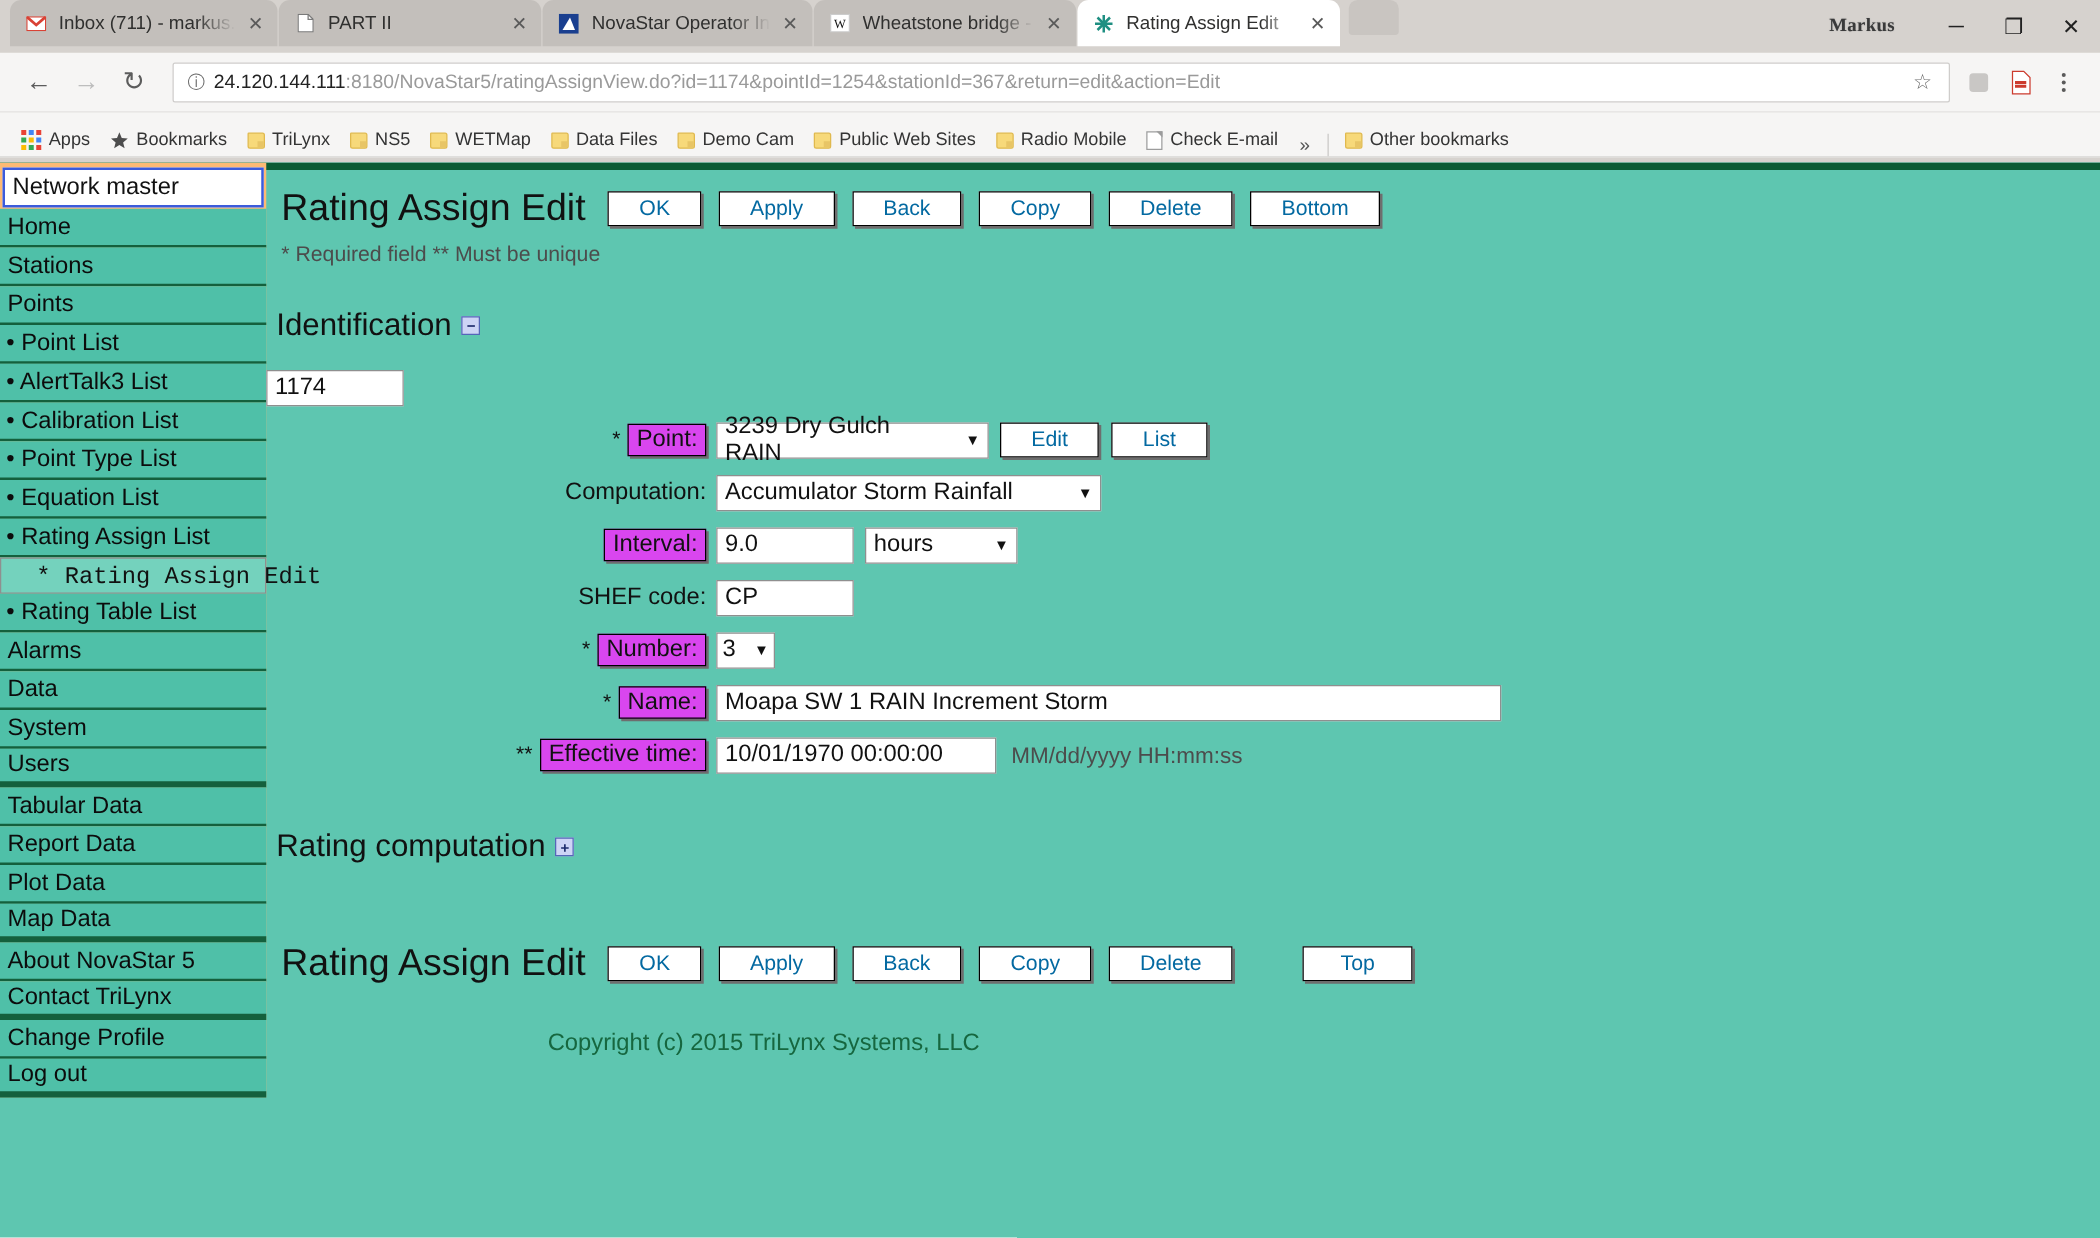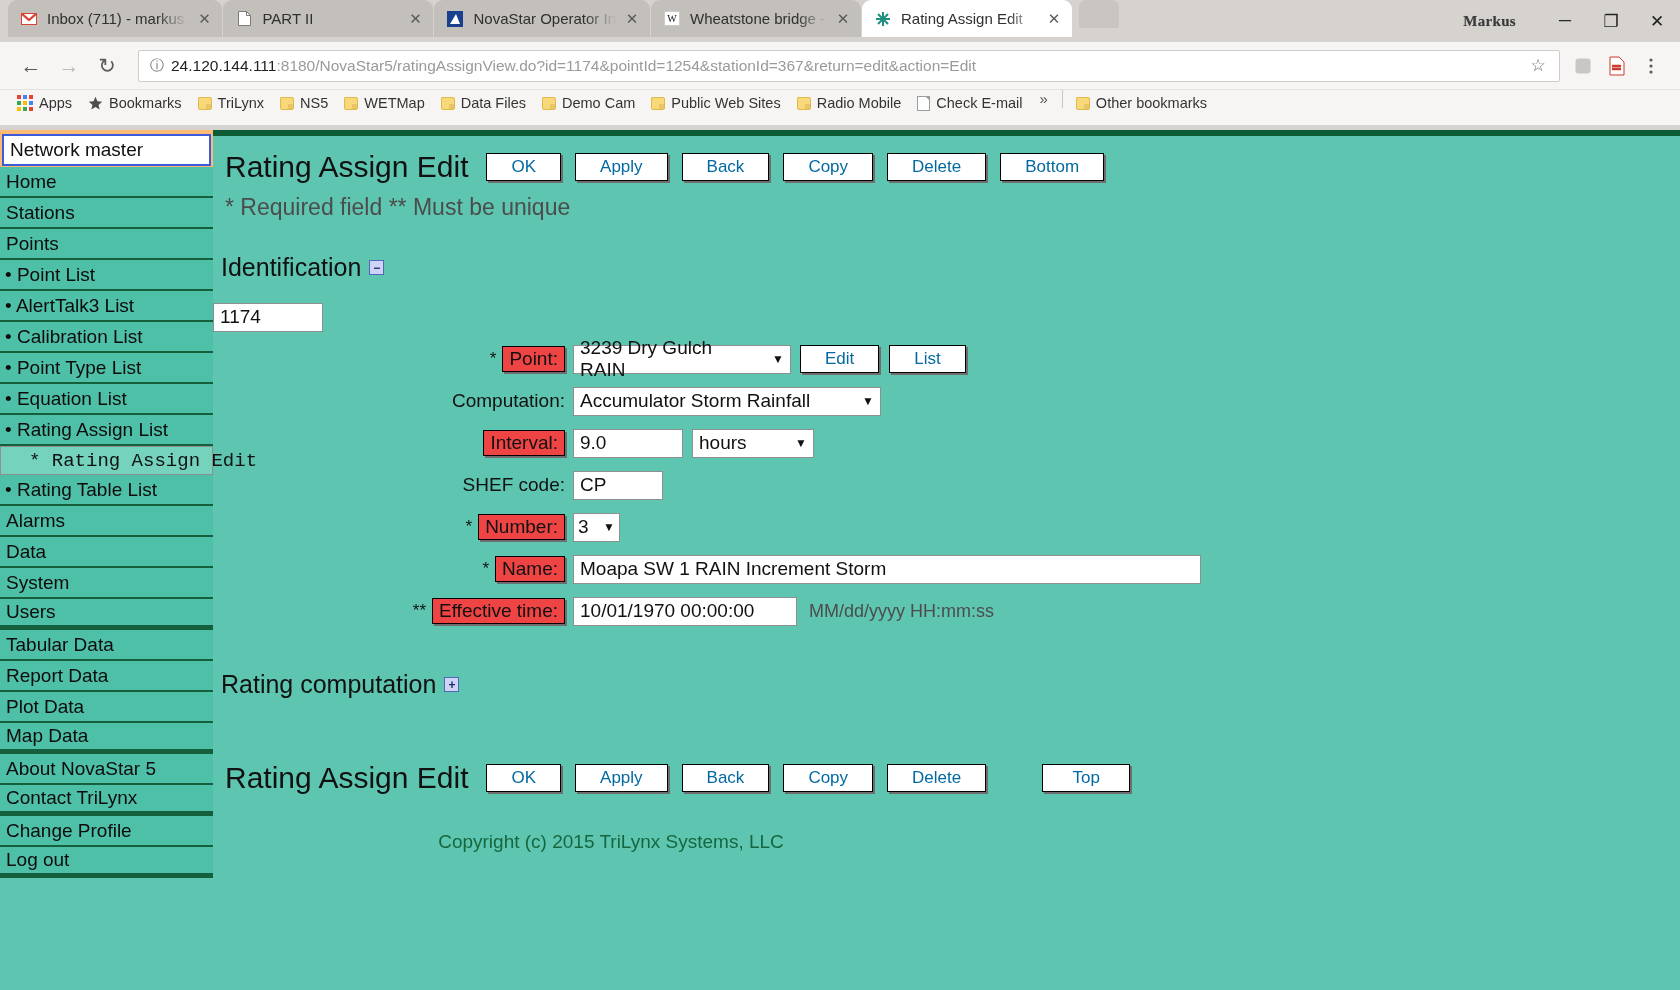--- a/index.html
+++ b/index.html
@@ -78,21 +78,21 @@
     color: #6b6b6b; font-size: 14px;
   }
   .urltext { font-size: 15.5px; color: #9a9a9a; white-space: nowrap; padding-left: 4px;
              font-family: "Liberation Sans", sans-serif; }
   .urltext .host { color: #222222; }
   .staricon { flex: 0 0 26px; text-align: center; font-size: 17px; color: #6b6b6b; }
   .tbicon { width: 34px; height: 34px; display: flex; align-items: center; justify-content: center;
             font-size: 16px; flex: 0 0 34px; }
 
   .bookmarks {
-    height: 36px; background: #f6f5f4; display: flex; align-items: flex-start;
+    height: 36px; background: #f6f5f4; display: flex; align-items: flex-end;
     padding: 0 10px; border-bottom: 1px solid #d8d6d4; position: relative;
   }
   .bm { display: flex; align-items: center; height: 26px; padding: 0 7px; margin-right: 2px;
         font-size: 14.5px; color: #343434; white-space: nowrap; }
   .bm .bmico { margin-right: 6px; display: flex; align-items: center; }
   .bm .grid { display: grid; grid-template-columns: repeat(3, 4px); grid-gap: 2px; }
   .bm .grid i { width: 4px; height: 4px; display: block; }
   .folder { width: 14px; height: 13px; background: #f7d97a; border: 1px solid #e0b94e;
             border-radius: 1px 2px 2px 2px; position: relative; }
   .folder::after { content:""; position:absolute; right:0; bottom:0; width:5px; height:5px;
@@ -140,42 +140,42 @@
   h1.title { font-size: 30px; font-weight: normal; color: #111; margin: 0; line-height: 1; }
   .btnrow { display: flex; align-items: center; }
   .btn {
     min-width: 62px; height: 28px; background: #ffffff;
     border: 1px solid #000000;
     box-shadow: 2px 2px 0 0 #6e6e6e;
     display: inline-flex; align-items: center; justify-content: center;
     font-size: 17px; color: #0369a1; margin-right: 14px; padding: 0 24px;
   }
   .btn.wide { min-width: 88px; }
-  .reqnote { padding: 12px 0 0 12px; font-size: 23px; color: #4c4c4c; }
+  .reqnote { padding: 12px 0 0 12px; font-size: 17px; color: #4c4c4c; }
 
   h2.subhead {
     font-size: 25px; font-weight: normal; color: #111;
     margin: 32px 0 0 8px; display: flex; align-items: flex-end; gap: 8px;
   }
   .expander {
     width: 15px; height: 15px; background: #cdd4f5; border: 1px solid #5566b8;
     display: inline-flex; align-items: center; justify-content: center;
     font-size: 12px; line-height: 1; color: #1c2a6b; position: relative; top: -7px;
     font-weight: bold;
   }
 
   .form { margin-top: 14px; }
   .frow { display: flex; align-items: center; height: 42px; }
   .lab {
     width: 360px; text-align: right; font-size: 19px; color: #111;
     padding-right: 8px; display: flex; justify-content: flex-end; align-items: center; gap: 6px;
   }
   .star { font-size: 17px; color: #111; }
   .btnlab {
-    background: #ef4444; border: 1px solid #000; box-shadow: 2px 2px 0 0 #6e6e6e;
+    background: #d946ef; border: 1px solid #000; box-shadow: 2px 2px 0 0 #6e6e6e;
     padding: 1px 6px 2px 6px; font-size: 19px; color: #111; line-height: 1.15;
   }
   .txt {
     background: #ffffff; border: 1px solid #8f8f8f;
     height: 29px; display: flex; align-items: center;
     padding: 0 6px; font-size: 19px; color: #111;
   }
   .sel {
     background: #ffffff; border: 1px solid #8f8f8f;
     height: 29px; display: flex; align-items: center; justify-content: space-between;
@@ -475,21 +475,21 @@
           <div class="sel" style="width:122px">
             <span>hours</span>
             <span class="arrow">▼</span>
           </div>
         </div>
 
         <div class="frow">
           <div class="lab">
             <span>SHEF code:</span>
           </div>
-          <div class="txt" style="width:90px">CP</div>
+          <div class="txt" style="width:110px">CP</div>
         </div>
 
         <div class="frow">
           <div class="lab">
             <span class="star">*</span>
             <span class="btnlab">Number:</span>
           </div>
           <div class="sel" style="width:47px;padding:0 4px">
             <span>3</span>
             <span class="arrow">▼</span>

